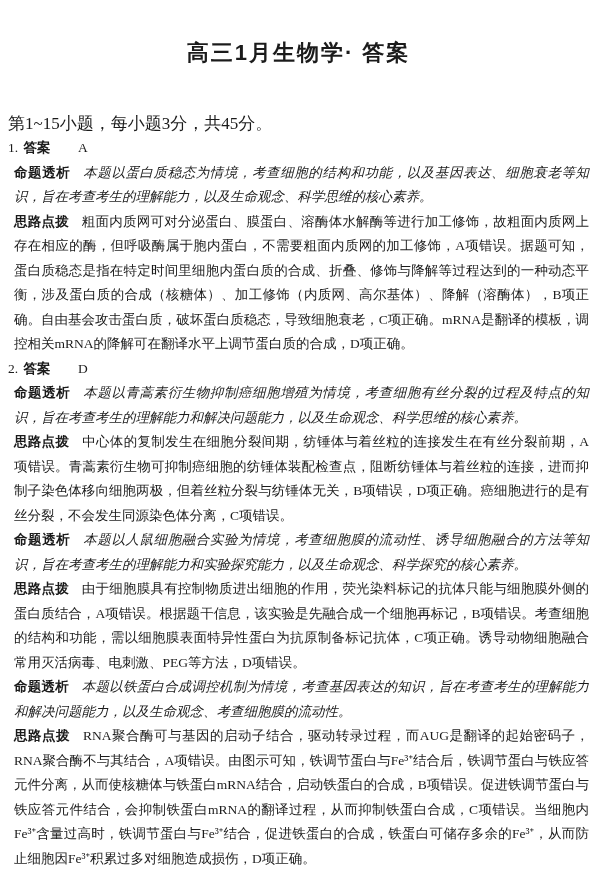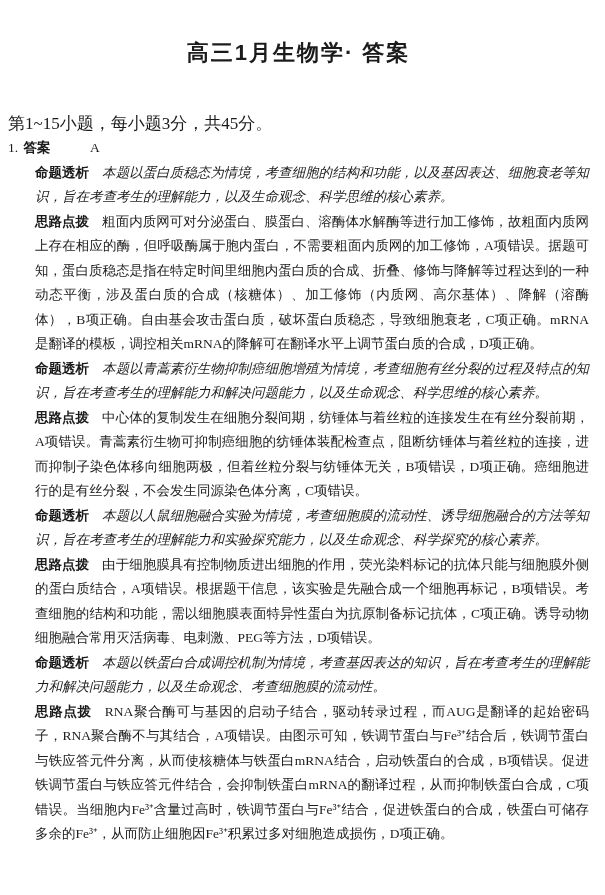--- a/index.html
+++ b/index.html
@@ -31,23 +31,23 @@
   .answer-line {
     font-size: 13.5px;
     line-height: 24.5px;
     white-space: nowrap;
   }
   .qnum { font-family: "Liberation Serif", serif; }
   .lbl {
     font-family: "Liberation Sans", sans-serif;
     font-weight: bold;
   }
-  .answer-line .lbl { margin: 0 16px 0 2px; }
+  .answer-line .lbl { margin: 0 4px 0 2px; }
   .answer-letter { margin-left: 20px; font-size: 13.5px; }
-  .q-body { margin-left: 27px; }
+  .q-body { margin-left: 6px; }
   .para {
     margin: 0;
     font-size: 13.5px;
     line-height: 24.5px;
     text-align: justify;
     text-justify: inter-ideograph;
   }
   .para .lbl { margin-right: 13px; font-style: normal; }
   .para.analysis { font-style: italic; }   
   .para.tips { font-style: normal; }
@@ -67,20 +67,25 @@
       <span class="lbl">答案</span>
       <span class="answer-letter">A</span>
     </div>
     <div class="q-body">
       <p class="para analysis"><span class="lbl">命题透析</span><span>本题以蛋白质稳态为情境，考查细胞的结构和功能，以及基因表达、细胞衰老等知识，旨在考查考生的理解能力，以及生命观念、科学思维的核心素养。</span></p>
       <p class="para tips"><span class="lbl">思路点拨</span><span>粗面内质网可对分泌蛋白、膜蛋白、溶酶体水解酶等进行加工修饰，故粗面内质网上存在相应的酶，但呼吸酶属于胞内蛋白，不需要粗面内质网的加工修饰，A项错误。据题可知，蛋白质稳态是指在特定时间里细胞内蛋白质的合成、折叠、修饰与降解等过程达到的一种动态平衡，涉及蛋白质的合成（核糖体）、加工修饰（内质网、高尔基体）、降解（溶酶体），B项正确。自由基会攻击蛋白质，破坏蛋白质稳态，导致细胞衰老，C项正确。mRNA是翻译的模板，调控相关mRNA的降解可在翻译水平上调节蛋白质的合成，D项正确。</span></p>
     </div>
   </div>
 
   <div class="question">
+    <div class="answer-line">
+      <span class="qnum">2.</span>
+      <span class="lbl">答案</span>
+      <span class="answer-letter">D</span>
+    </div>
     <div class="q-body">
       <p class="para analysis"><span class="lbl">命题透析</span><span>本题以青蒿素衍生物抑制癌细胞增殖为情境，考查细胞有丝分裂的过程及特点的知识，旨在考查考生的理解能力和解决问题能力，以及生命观念、科学思维的核心素养。</span></p>
       <p class="para tips"><span class="lbl">思路点拨</span><span>中心体的复制发生在细胞分裂间期，纺锤体与着丝粒的连接发生在有丝分裂前期，A项错误。青蒿素衍生物可抑制癌细胞的纺锤体装配检查点，阻断纺锤体与着丝粒的连接，进而抑制子染色体移向细胞两极，但着丝粒分裂与纺锤体无关，B项错误，D项正确。癌细胞进行的是有丝分裂，不会发生同源染色体分离，C项错误。</span></p>
     </div>
   </div>
 
   <div class="question">
     <div class="q-body">
       <p class="para analysis"><span class="lbl">命题透析</span><span>本题以人鼠细胞融合实验为情境，考查细胞膜的流动性、诱导细胞融合的方法等知识，旨在考查考生的理解能力和实验探究能力，以及生命观念、科学探究的核心素养。</span></p>
       <p class="para tips"><span class="lbl">思路点拨</span><span>由于细胞膜具有控制物质进出细胞的作用，荧光染料标记的抗体只能与细胞膜外侧的蛋白质结合，A项错误。根据题干信息，该实验是先融合成一个细胞再标记，B项错误。考查细胞的结构和功能，需以细胞膜表面特异性蛋白为抗原制备标记抗体，C项正确。诱导动物细胞融合常用灭活病毒、电刺激、PEG等方法，D项错误。</span></p>

